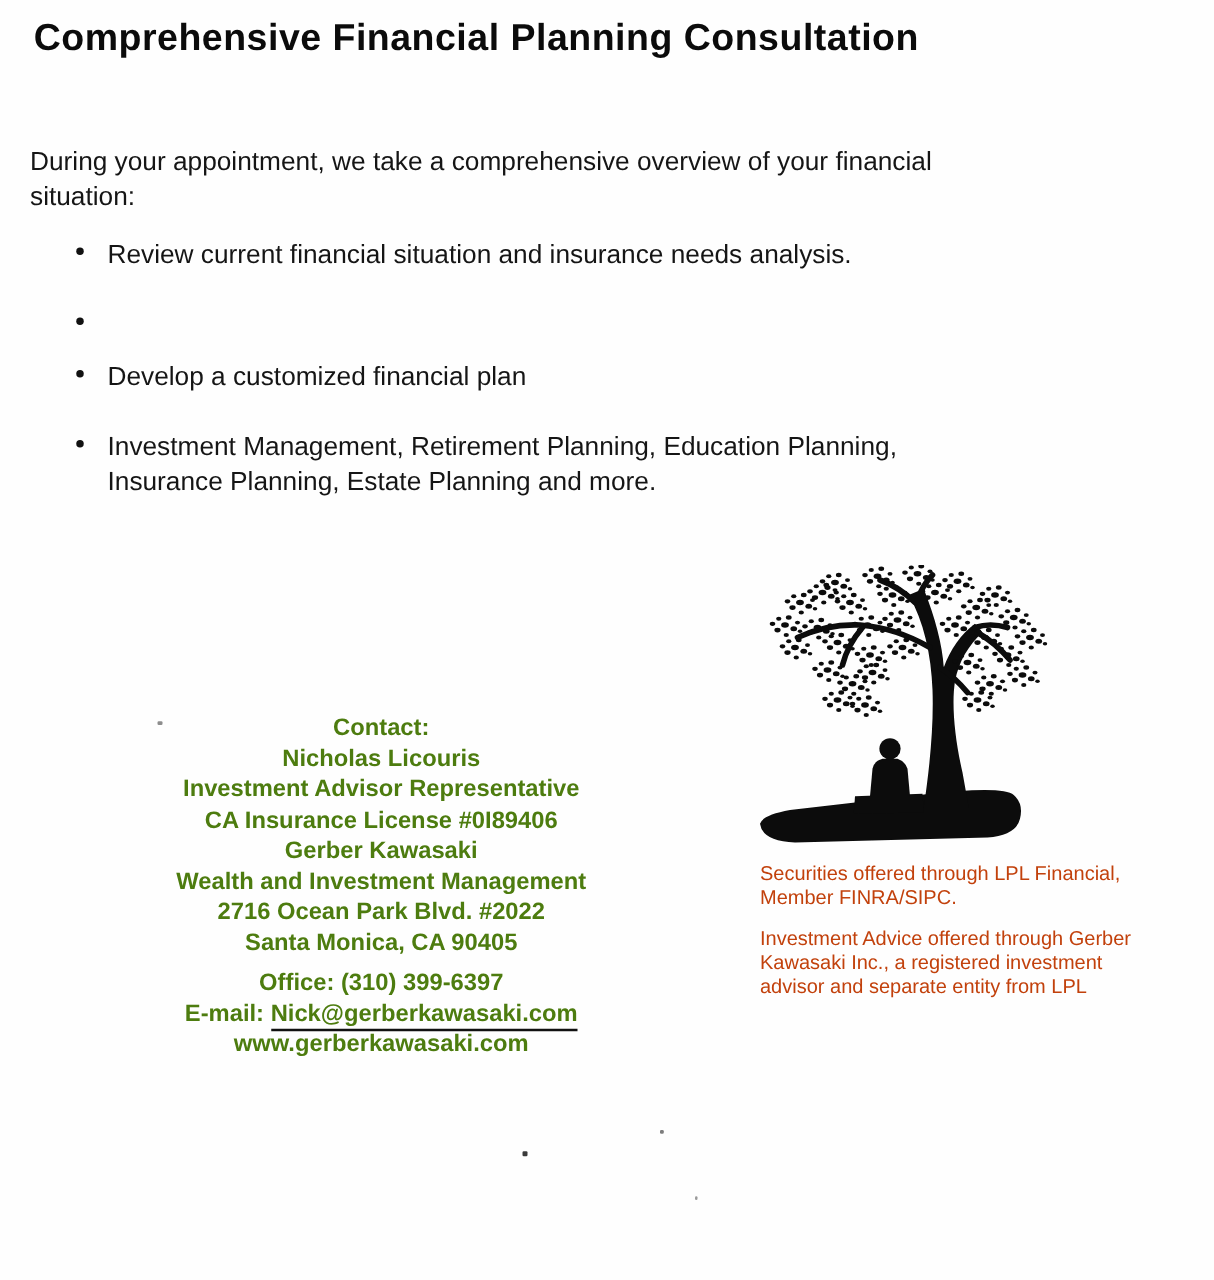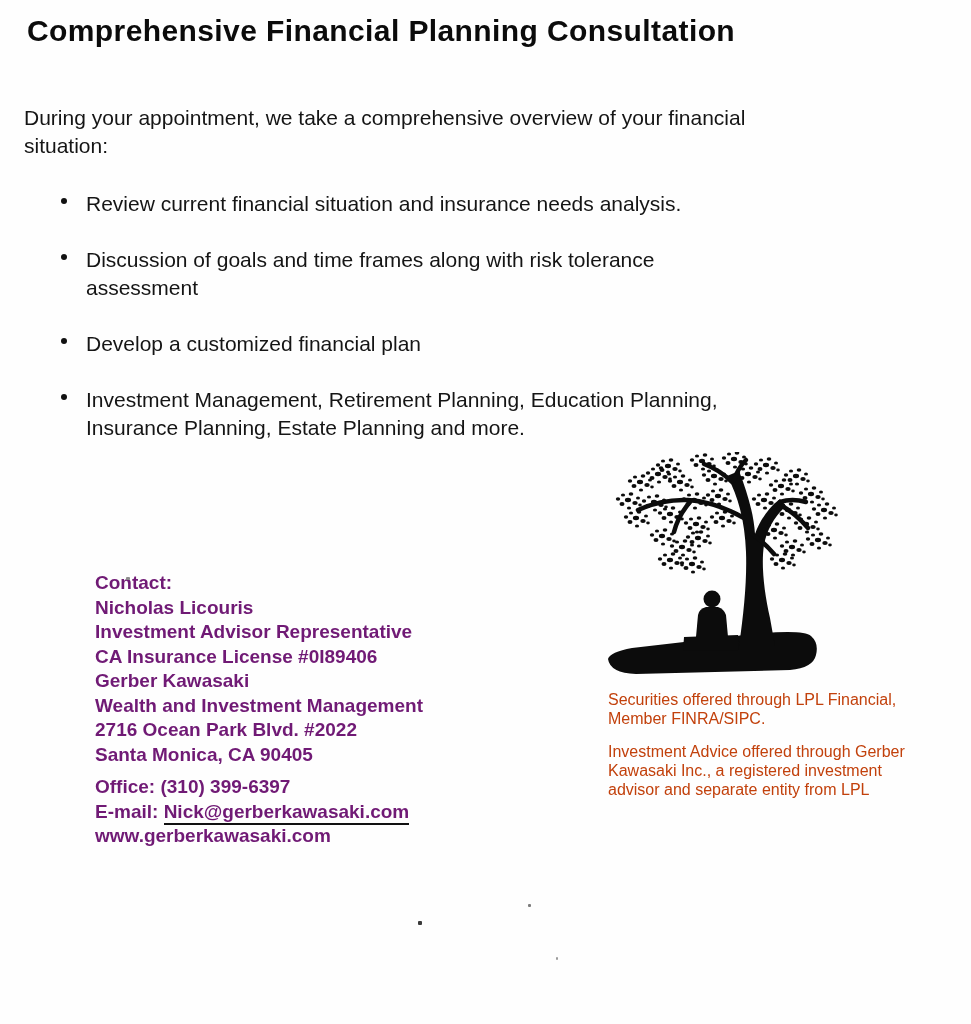--- a/index.html
+++ b/index.html
@@ -23,21 +23,21 @@
     margin: 0;
     font-size: 30px;
     font-weight: 700;
     letter-spacing: 0.4px;
     color: #0b0b0b;
     white-space: nowrap;
   }
   .intro {
     position: absolute;
     left: 24px;
-    top: 104px;
+    top: 116px;
     font-size: 21px;
     line-height: 28px;
     color: #151515;
   }
   .intro .line { white-space: nowrap; }
   .bullets {
     position: absolute;
     left: 61px;
     top: 190px;
   }
@@ -59,25 +59,25 @@
     font-size: 21px;
     line-height: 28px;
     color: #151515;
   }
   .bullet-text .line { white-space: nowrap; }
   .contact {
     position: absolute;
     left: 95px;
     top: 571px;
     width: 420px;
-    text-align: left;
+    text-align: center;
     font-weight: 700;
     font-size: 19px;
     line-height: 24.5px;
-    color: #701a75;
+    color: #4d7c0f;
   }
   .contact .group2 { }
   .contact .group3 { margin-top: 8px; }
   .contact .cline { white-space: nowrap; }
   .email-link {
     border-bottom: 2px solid #111;
     padding-bottom: 1px;
   }
   .tree-wrap {
     position: absolute;
@@ -119,24 +119,20 @@
 
   <div class="bullets">
     <div class="bullet-item">
       <span class="bullet-dot"></span>
       <div class="bullet-text">
         <div class="line">Review current financial situation and insurance needs analysis.</div>
       </div>
     </div>
     <div class="bullet-item">
       <span class="bullet-dot"></span>
-      <div class="bullet-text">
-        <div class="line">Discussion of goals and time frames along with risk tolerance</div>
-        <div class="line">assessment</div>
-      </div>
     </div>
     <div class="bullet-item">
       <span class="bullet-dot"></span>
       <div class="bullet-text">
         <div class="line">Develop a customized financial plan</div>
       </div>
     </div>
     <div class="bullet-item">
       <span class="bullet-dot"></span>
       <div class="bullet-text">

